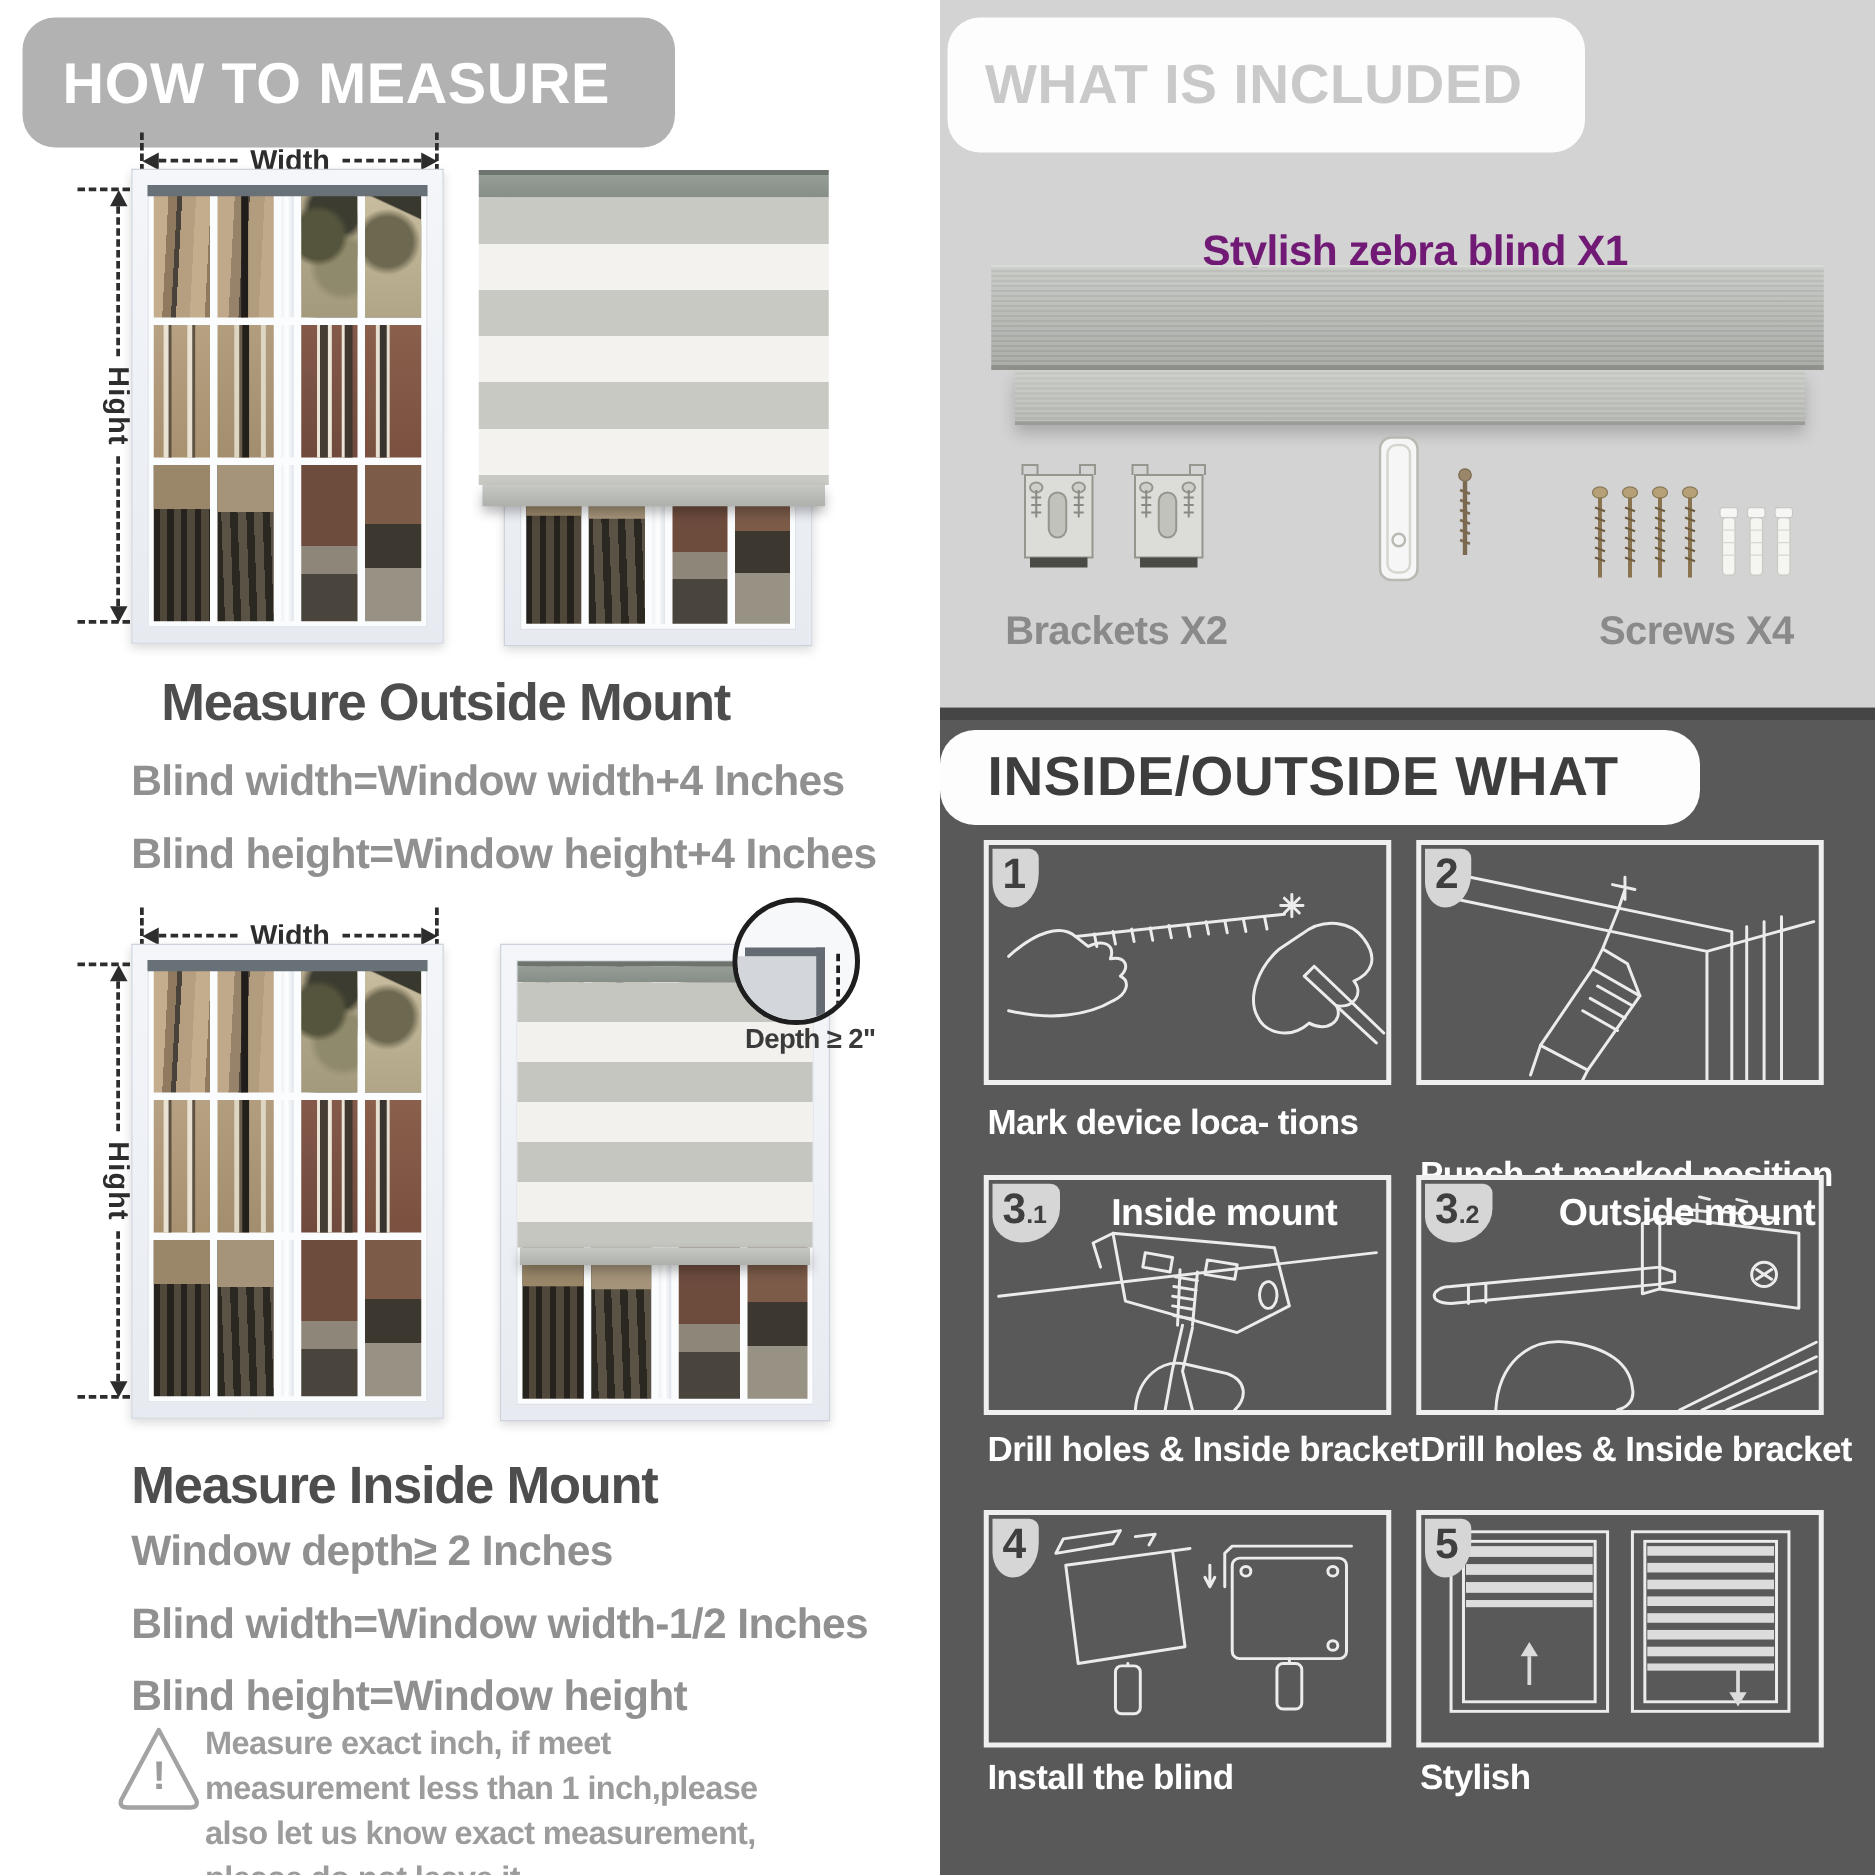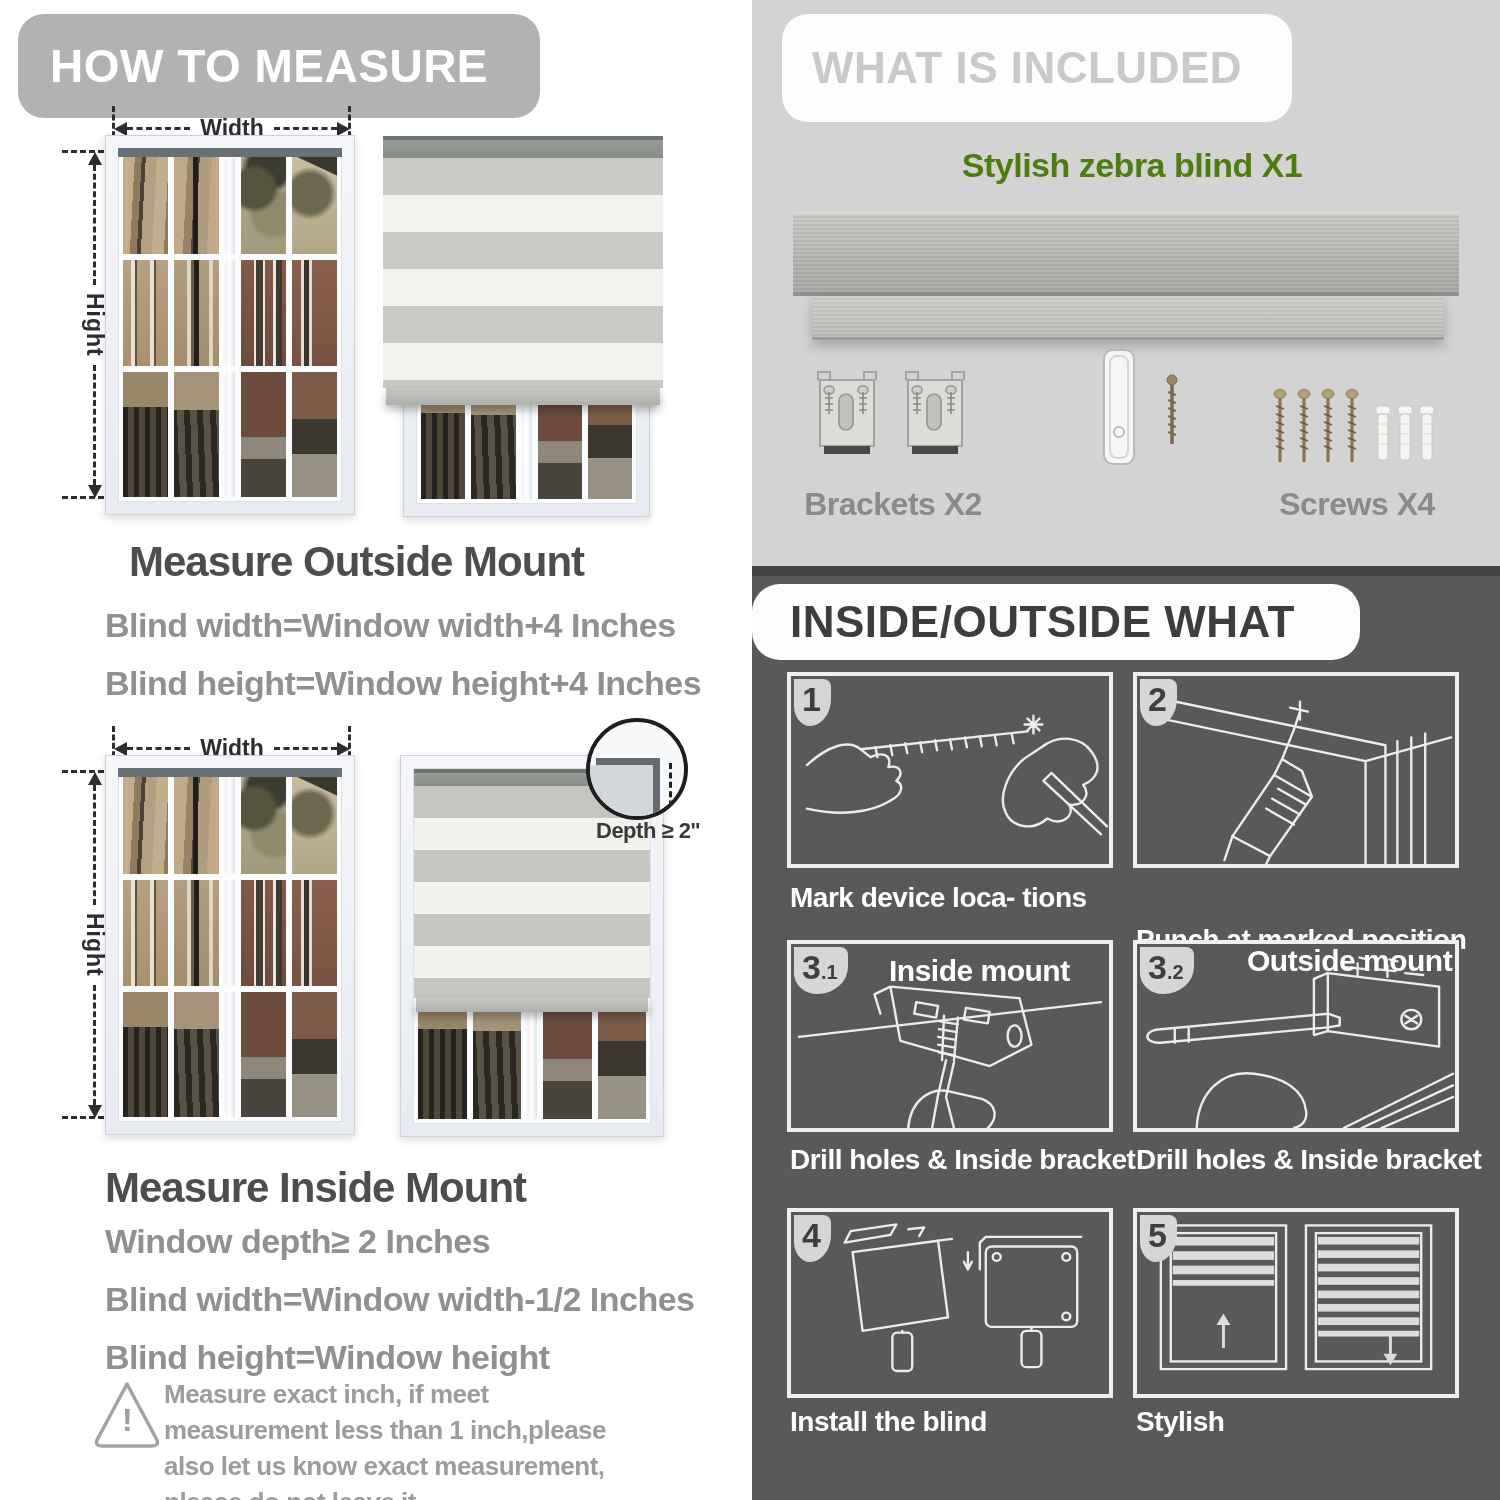--- a/index.html
+++ b/index.html
@@ -5,21 +5,21 @@
   html,body{margin:0;padding:0;background:#fff;}
   #stage{position:relative;width:1500px;height:1500px;overflow:hidden;background:#fff;
          font-family:"Liberation Sans","DejaVu Sans",sans-serif;}
   .abs{position:absolute;}
   .b{font-weight:bold;letter-spacing:-0.5px;}
 
   
   .badge-gray{background:#b2b2b2;border-radius:26px;color:#fff;font-weight:bold;
               font-size:46px;line-height:104px;padding-left:32px;letter-spacing:0.5px;}
   .badge-white-light{background:#fdfdfd;border-radius:26px;color:#c9c9c9;font-weight:bold;
-              font-size:44px;line-height:108px;padding-left:30px;letter-spacing:0.5px;margin-left:24px;}
+              font-size:44px;line-height:108px;padding-left:30px;letter-spacing:0.5px;}
   .badge-white-dark{background:#fdfdfd;border-radius:28px;color:#3d3d3d;font-weight:bold;
               font-size:44px;line-height:76px;padding-left:38px;letter-spacing:0.5px;}
 
   .sec-heading{font-weight:bold;color:#4d4d4d;font-size:42px;letter-spacing:-1px;}
   .sec-line{font-weight:bold;color:#909090;font-size:34px;letter-spacing:-0.5px;}
 
   
   .harrow{display:flex;align-items:center;color:#2d2d2d;font-weight:bold;font-size:23px;}
   .harrow .dash{flex:1;border-top:3px dashed #2d2d2d;height:0;}
   .harrow .lbl{padding:0 10px;white-space:nowrap;}
@@ -86,21 +86,21 @@
   .dc-dash{position:absolute;top:44%;bottom:0;right:13%;width:0;border-left:3px dashed #1e1e1e;}
 
   
   .warn-text{font-weight:bold;color:#9c9c9c;font-size:26px;line-height:36px;letter-spacing:-0.5px;}
 
   
   .light-section{background:#d3d3d3;}
   .dark-strip{background:#454545;}
   .dark-section{background:#595959;}
   .included-label{font-weight:bold;color:#8a8a8a;font-size:32px;text-align:center;letter-spacing:-0.5px;}
-  .product-label{font-weight:bold;color:#4d7c0f;font-size:34px;text-align:center;letter-spacing:-0.5px;}
+  .product-label{font-weight:bold;color:#701a75;font-size:34px;text-align:center;letter-spacing:-0.5px;margin-top:36px;}
   .rail-main{background:repeating-linear-gradient(180deg,rgba(255,255,255,.07) 0 2px,rgba(0,0,0,.04) 2px 4px),
              linear-gradient(180deg,#c6c8c4,#b2b4b0 60%,#a6a8a4);
              border-top:2px solid #d8dad6;border-bottom:4px solid #8f918d;box-sizing:border-box;}
   .rail-sub{background:repeating-linear-gradient(180deg,rgba(255,255,255,.06) 0 2px,rgba(0,0,0,.03) 2px 4px),
             linear-gradient(180deg,#cdcfcb,#b9bbb7);border-bottom:3px solid #9a9c98;
             box-shadow:0 7px 12px rgba(0,0,0,.2);box-sizing:border-box;}
 
   
   .panel{position:absolute;border:4px solid #efefef;background:#595959;box-sizing:border-box;}
   .stepnum{position:absolute;left:3px;top:3px;background:#d6d6d6;color:#3f3f3f;
@@ -421,21 +421,21 @@
       <path d="M118,190 C120,162 140,148 158,152 L192,160 C208,166 208,180 198,190"></path>
     </svg>
   </div>
   <div class="caption" style="left:790px;top:1144px;">Drill holes &amp; Inside bracket</div>
 
   <div class="panel" style="left:1133px;top:940px;width:326px;height:192px;">
     <div class="stepnum">
       <span>3</span>
         <span class="sub">.2</span>
     </div>
-    <div class="panel-label" style="left:110px;top:0;">Outside mount</div>
+    <div class="panel-label" style="left:110px;top:10px;">Outside mount</div>
     <svg class="line-art" width="100%" height="100%" viewBox="0 0 320 190" preserveAspectRatio="none">
       <path d="M192,30 L304,44 L304,106 L192,90 Z M192,30 L178,36 L178,94 L192,90"></path>
       <path d="M210,24 l20,2 M240,26 l20,2 M270,30 l18,2"></path>
       <path d="M222,32 l0,-12 M252,34 l0,-12 M224,14 l8,2 M254,16 l8,2"></path>
       <circle cx="276" cy="78" r="10"></circle>
       <path d="M270,74 l12,8 M282,74 l-12,8"></path>
       <path d="M24,88 L192,72 M24,102 L192,86 M24,88 C8,88 4,102 24,102 M192,72 L204,76 L204,84 L192,86"></path>
       <path d="M38,88 l0,14 M52,87 l0,14"></path>
       <path d="M60,190 C62,152 86,130 118,134 C150,138 168,152 170,172 C172,182 166,188 158,190"></path>
       <path d="M208,190 L318,134 M226,190 L318,146 M246,190 L318,158"></path>

